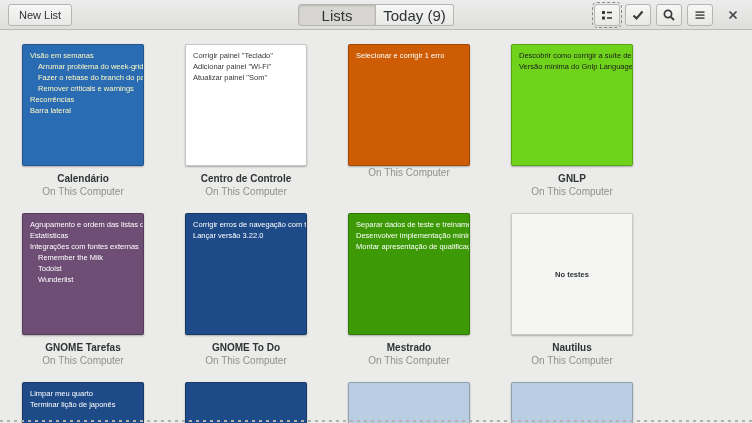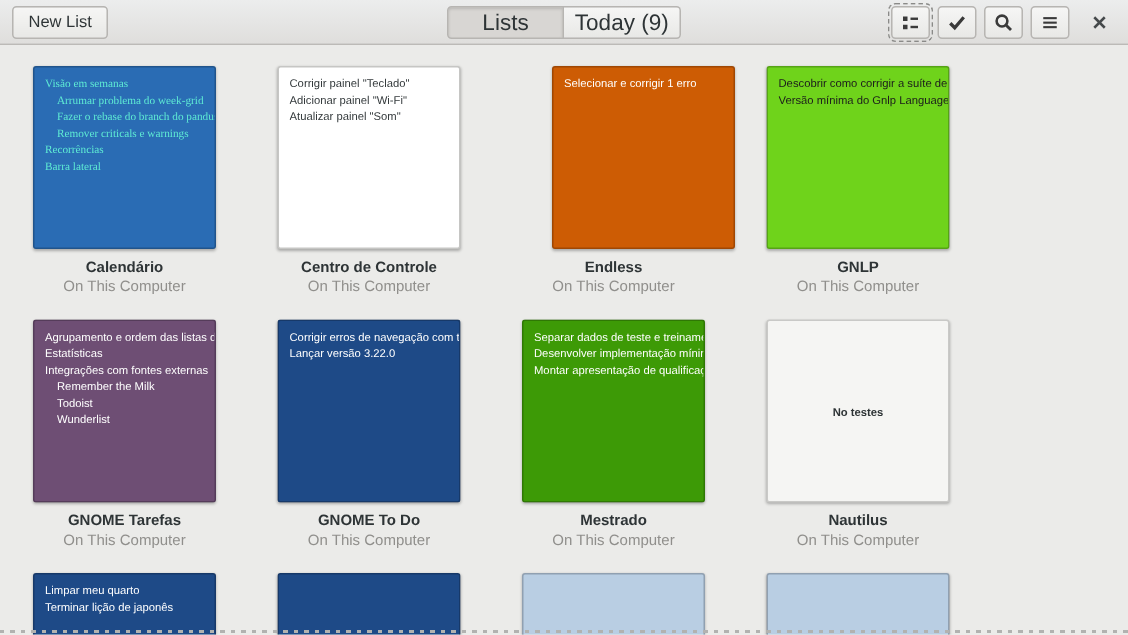--- a/index.html
+++ b/index.html
@@ -157,21 +157,21 @@
           <line x1="9.5" y1="2.5" x2="2.5" y2="9.5" stroke="#45494b" stroke-width="1.7"></line>
         </svg>
       </span>
     </div>
   </div>
 </div>
 
 <div class="grid">
     <div class="grid-row">
   <div class="list-item">
-    <div class="card" style="background: rgb(42, 108, 180); color: #5eead4; font-family: Liberation Serif, serif;">
+    <div class="card" style="background: rgb(42, 108, 180); color: #fef9c3;">
           <div class="task-line">Visão em semanas</div>
           <div class="task-line indent1">Arrumar problema do week-grid</div>
           <div class="task-line indent1">Fazer o rebase do branch do pandusor</div>
           <div class="task-line indent1">Remover criticals e warnings</div>
           <div class="task-line">Recorrências</div>
           <div class="task-line">Barra lateral</div>
         </div>
     <div class="card-title">Calendário</div>
     <div class="card-subtitle">On This Computer</div>
   </div>
@@ -180,24 +180,23 @@
     <div class="card" style="background: rgb(255, 255, 255); color: rgb(51, 57, 59); border-color: rgb(198, 198, 196);">
           <div class="task-line">Corrigir painel "Teclado"</div>
           <div class="task-line">Adicionar painel "Wi-Fi"</div>
           <div class="task-line">Atualizar painel "Som"</div>
         </div>
     <div class="card-title">Centro de Controle</div>
     <div class="card-subtitle">On This Computer</div>
   </div>
 
   <div class="list-item">
-    <div class="card" style="background: rgb(205, 92, 4); color: rgb(255, 255, 255); margin-left: 20px;">
+    <div class="card" style="background: rgb(205, 92, 4); color: rgb(255, 255, 255);">
           <div class="task-line">Selecionar e corrigir 1 erro</div>
         </div>
-    <div class="card-title">Endless</div>
     <div class="card-subtitle">On This Computer</div>
   </div>
 
   <div class="list-item">
     <div class="card" style="background: rgb(111, 211, 27); color: rgb(28, 28, 28);">
           <div class="task-line">Descobrir como corrigir a suíte de testes</div>
           <div class="task-line">Versão mínima do Gnlp Language Tool</div>
         </div>
     <div class="card-title">GNLP</div>
     <div class="card-subtitle">On This Computer</div>

